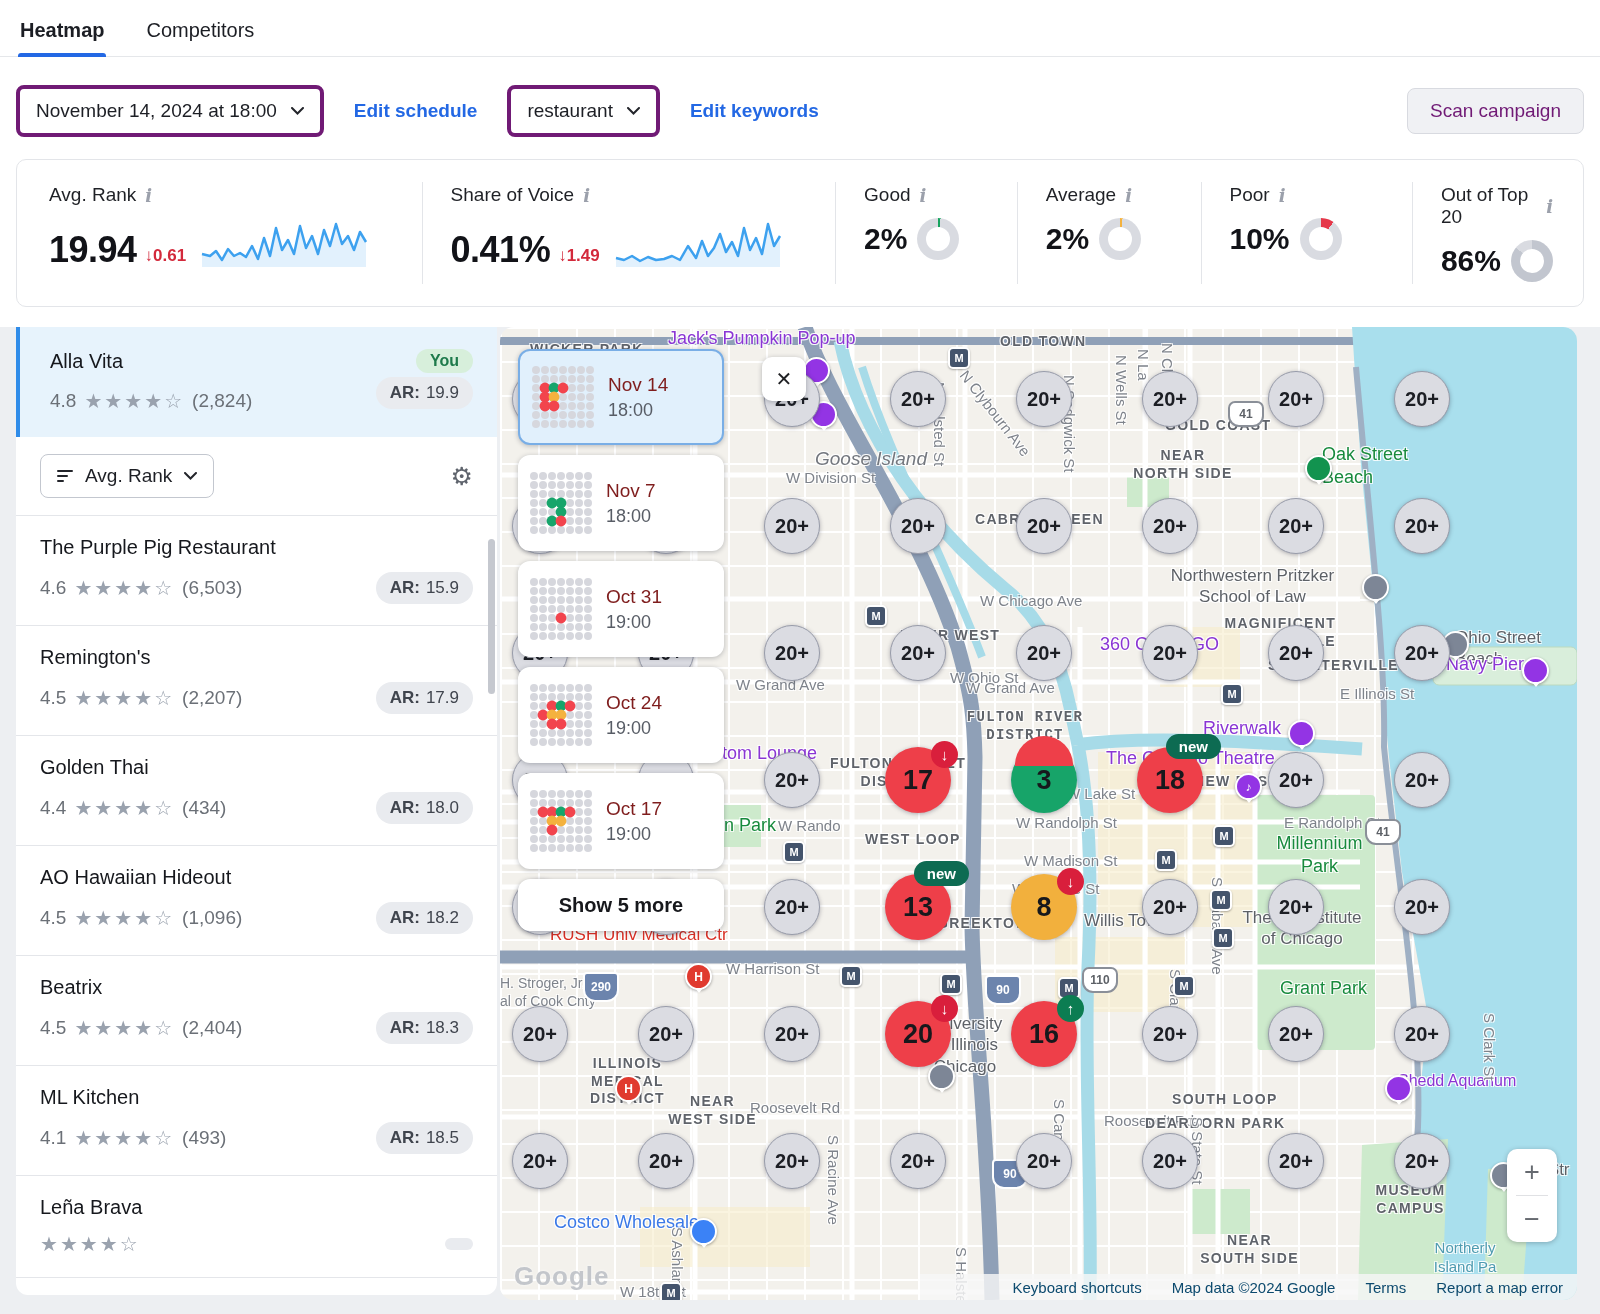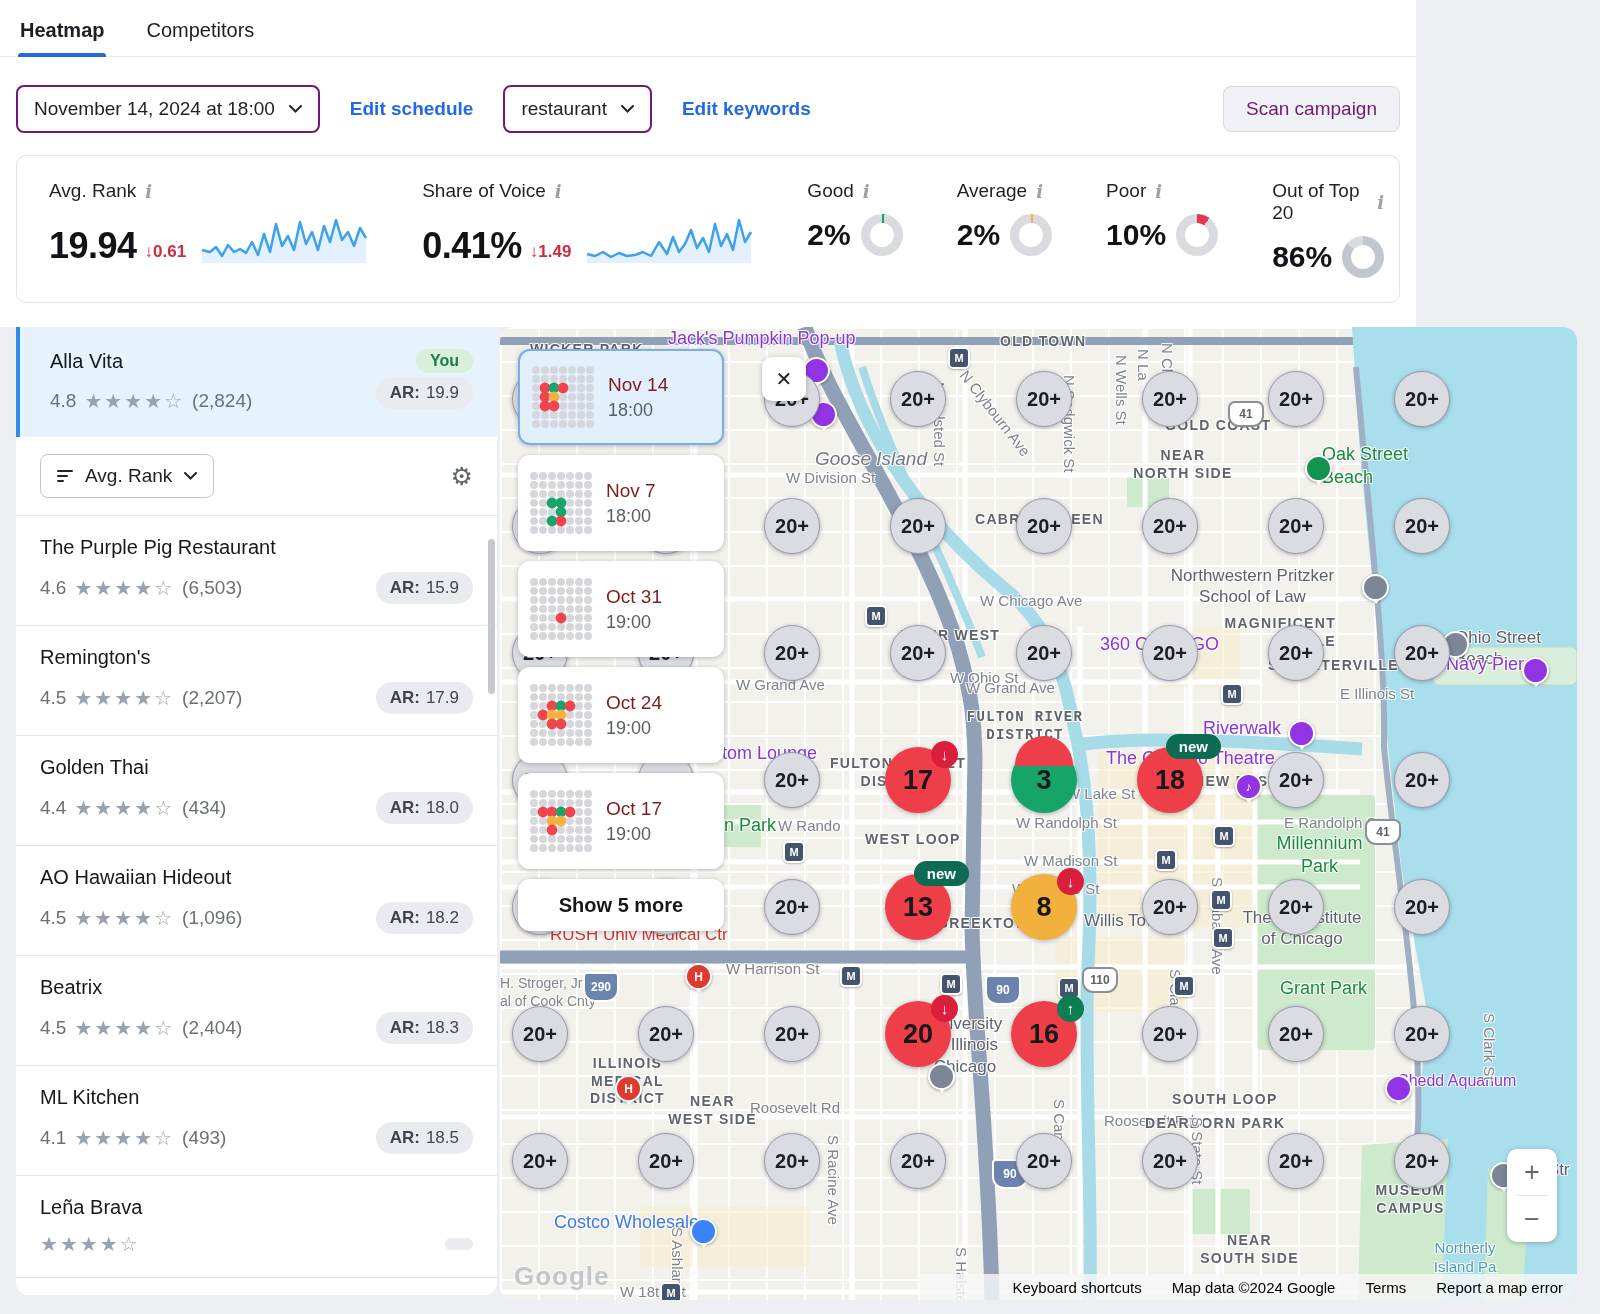--- a/index.html
+++ b/index.html
@@ -1,25 +1,25 @@
 <!DOCTYPE html>
 <html><head>
 <meta charset="utf-8">
 <style>
   html,body{margin:0;padding:0;width:1600px;height:1314px;overflow:hidden;background:#edeff2;
     font-family:"Liberation Sans","DejaVu Sans",sans-serif;-webkit-font-smoothing:antialiased;}
-  .header{position:absolute;left:0;top:0;width:1416px;height:327px;background:#fff;}
+  .header{position:absolute;left:0;top:0;width:1600px;height:327px;background:#fff;}
   
   .tabs{display:flex;gap:38px;padding:0 0 0 18px;border-bottom:1px solid #e5e7ea;height:56px;align-items:flex-end;}
   .tab{font-size:20px;padding:0 2px 14px;position:relative;color:#1c1e24;cursor:pointer;}
   .tab.active{font-weight:700;}
   .tab.active::after{content:"";position:absolute;left:0;right:0;bottom:-1px;height:4px;background:#2368e4;border-radius:3px 3px 0 0;}
   
   .toolbar{display:flex;align-items:center;margin:28px 16px 0;gap:30px;}
-  .select{display:flex;align-items:center;gap:14px;border:2px solid #701a75;border-radius:8px;
+  .select{display:flex;align-items:center;gap:14px;border:4px solid #701a75;border-radius:8px;
     padding:11px 16px;font-size:19px;font-weight:500;color:#1d1f25;background:#fff;cursor:pointer;}
   .link{color:#2368e4;font-size:19px;font-weight:600;cursor:pointer;}
   .scan-btn{margin-left:auto;background:#f0f1f4;border:1px solid #d8dae0;border-radius:8px;
     padding:11px 22px;font-size:19px;font-weight:500;color:#701a75;cursor:pointer;}
   
   .stats{display:flex;margin:22px 16px 0;border:1px solid #e3e5e9;border-radius:10px;height:146px;
     align-items:stretch;padding:0 10px;}
   .sec{padding:24px 20px 0 22px;}
   .sec .lblrow{display:flex;align-items:center;gap:9px;font-size:19px;color:#1f2126;}
   .info{font-family:"DejaVu Serif",serif;font-style:italic;font-weight:700;color:#9ba0ab;font-size:18px;}
@@ -104,21 +104,21 @@
   .dot.y{background:#f4b23e;transform:scale(1.35);}
   .dtext .d1{font-size:19px;color:#7f1d1d;}
   .dtext .d2{font-size:18px;color:#585d66;margin-top:4px;}
   .show-more{background:#fff;border-radius:12px;box-shadow:0 1px 5px rgba(30,35,50,.28);height:52px;
     display:flex;align-items:center;justify-content:center;font-size:20px;font-weight:700;color:#17181c;cursor:pointer;}
   .close-btn{position:absolute;left:262px;top:30px;width:44px;height:44px;background:#fff;border:none;
     border-radius:10px;box-shadow:0 1px 5px rgba(30,35,50,.3);font-size:20px;color:#202124;z-index:45;cursor:pointer;}
   .google{position:absolute;left:14px;bottom:8px;z-index:46;font-size:26px;font-weight:700;color:#c3c6cb;
     letter-spacing:1px;text-shadow:0 0 3px rgba(255,255,255,.9);}
   .attr{position:absolute;right:0;bottom:0;left:420px;height:26px;background:rgba(246,246,246,.82);z-index:46;
-    display:flex;justify-content:flex-end;align-items:center;gap:30px;padding-right:14px;font-size:15px;color:#000000;}
+    display:flex;justify-content:flex-end;align-items:center;gap:30px;padding-right:14px;font-size:15px;color:#0c4a6e;}
   .attr span{cursor:pointer;}
   .zoomctl{position:absolute;right:20px;bottom:58px;width:50px;background:#fff;border-radius:10px;
     box-shadow:0 1px 5px rgba(30,35,50,.3);z-index:47;display:flex;flex-direction:column;align-items:center;}
   .zbtn{width:50px;height:46px;border:none;background:none;font-size:27px;color:#666a70;cursor:pointer;line-height:1;}
   .zdiv{width:32px;height:1px;background:#e0e1e4;}
 </style>
 </head>
 <body>
 
 <div class="header">

